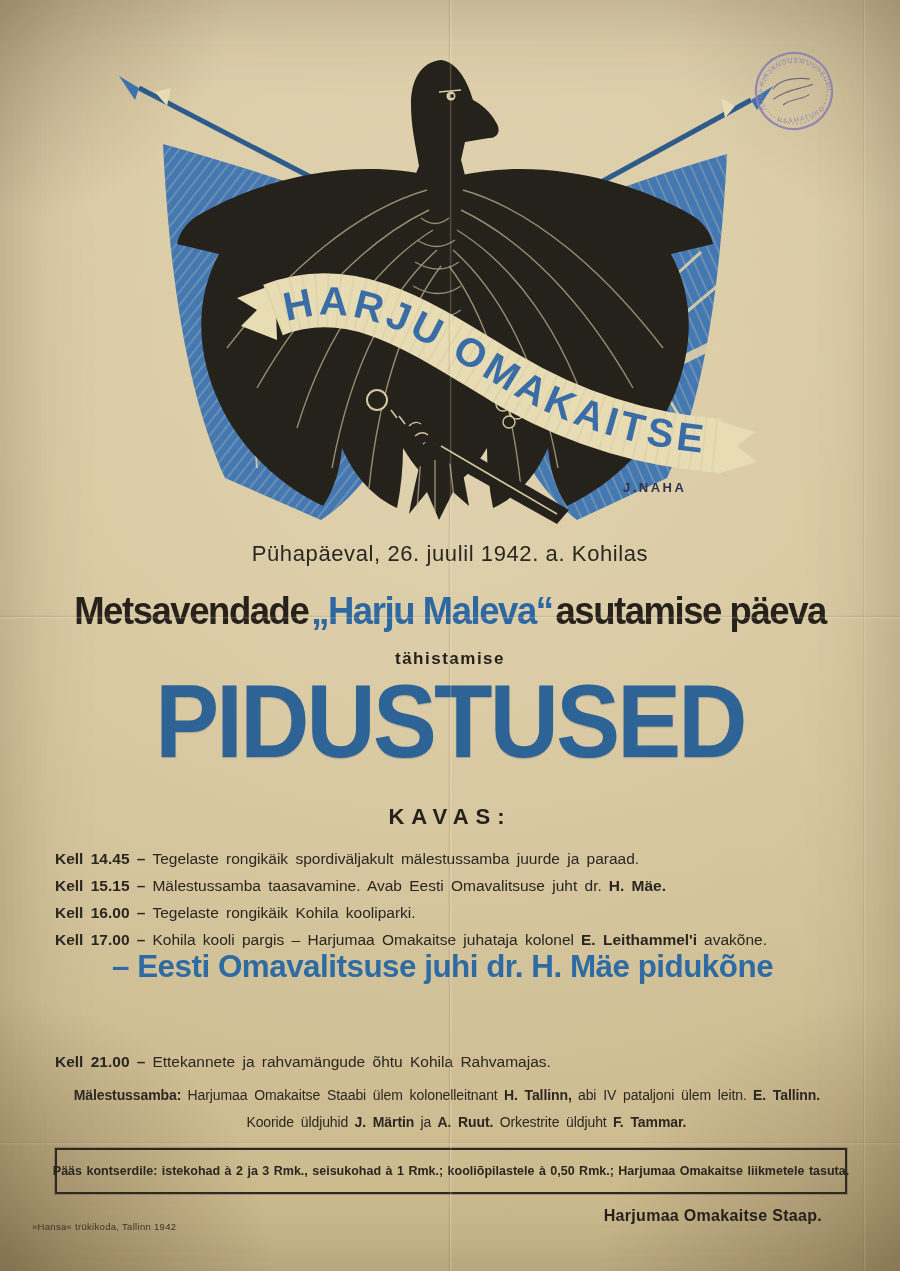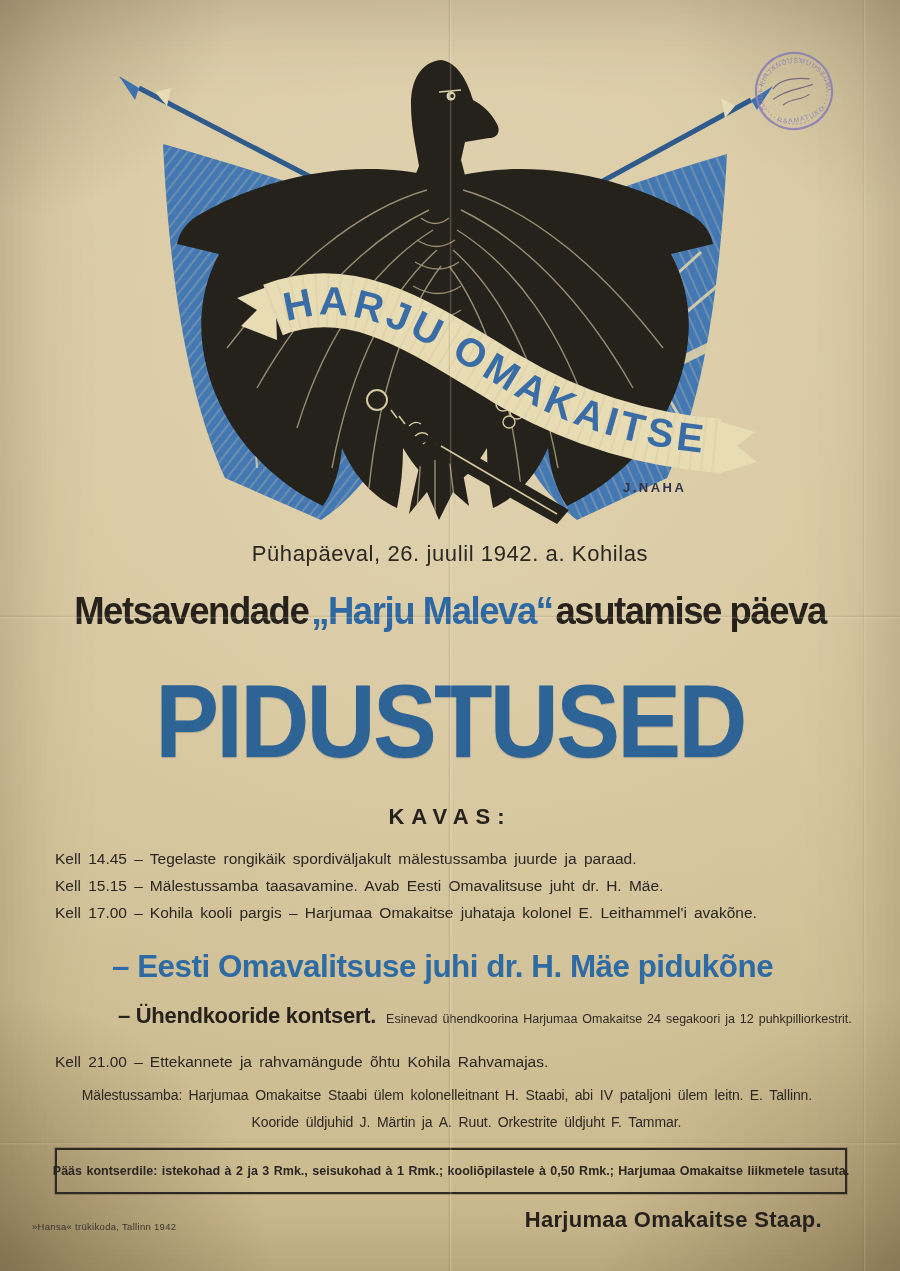--- a/index.html
+++ b/index.html
@@ -25,34 +25,34 @@
   .date-line{top:541px;font-size:22px;color:#2b2721;letter-spacing:.6px;}
   .headline{top:590px;font-size:38px;font-weight:bold;color:#26221b;letter-spacing:-1.5px;transform:scaleX(.96);}
   .headline .blue{color:#2d68a2;margin:0 3px;}
   .subtitle{top:649px;font-size:17px;font-weight:bold;color:#26221b;letter-spacing:1.5px;}
   .main-title{top:668px;font-size:103px;line-height:1.05;font-weight:bold;color:#2e6396;
     letter-spacing:-3px;transform:scaleX(.93);text-shadow:0 1px 1px rgba(30,50,80,.25);}
   .kavas{top:804px;font-size:22px;font-weight:bold;color:#26221b;letter-spacing:7px;}
   .schedule{top:845px;left:55px;right:30px;}
   .sched-row{font-size:15.5px;color:#2a2620;line-height:27px;word-spacing:3px;white-space:nowrap;}
   .seg{margin-right:.45em;}
-  .b{font-weight:normal;}
+  .b{font-weight:bold;}
   .speech{top:948px;left:112px;font-size:32px;font-weight:bold;color:#2e6ba3;letter-spacing:-.5px;white-space:nowrap;transform-origin:left;transform:scaleX(.98);}
   .choir{top:1003px;left:118px;white-space:nowrap;color:#26221b;}
   .choir .big{font-size:22px;font-weight:bold;letter-spacing:-.3px;}
   .choir .small{font-size:12.5px;word-spacing:1.5px;margin-left:10px;color:#2f2a23;}
   .late-row{top:1048px;left:55px;}
   .org{font-size:14px;color:#2c2821;word-spacing:3px;letter-spacing:-.1px;}
   .org1{top:1087px;}
   .org2{top:1114px;padding-left:39px;}
   .ticket-box{top:1148px;left:55px;width:788px;height:42px;border:2.5px solid #2f2a21;
     display:flex;align-items:center;justify-content:center;box-shadow:0 0 0 1px rgba(47,42,33,.25);}
   .ticket-box .txt{font-size:12.5px;font-weight:bold;color:#2a2620;word-spacing:1px;white-space:nowrap;}
   .printer{top:1221px;left:32px;font-size:9.5px;color:#3a342a;letter-spacing:.3px;}
-  .issuer{top:1207px;right:78px;font-size:22px;font-weight:bold;color:#26221b;letter-spacing:.3px;}
+  .issuer{top:1207px;right:78px;font-size:16px;font-weight:bold;color:#26221b;letter-spacing:.3px;}
   .illu{top:48px;left:105px;width:680px;height:482px;}
   .stampbox{top:44px;left:738px;width:112px;height:94px;transform:rotate(-14deg);opacity:.88;}
 </style>
 </head>
 <body>
 
 <div class="poster">
 
   <svg class="abs illu" viewBox="0 0 680 482">
     <defs>
@@ -178,49 +178,50 @@
       <path d="M36,40 C46,32 60,34 74,39"></path>
       <path d="M34,50 C50,43 64,47 76,45"></path>
       <path d="M42,58 C52,53 62,58 70,54"></path>
     </g>
   </svg>
 
   <div class="abs ctr date-line">Pühapäeval, 26. juulil 1942. a. Kohilas</div>
 
   <div class="abs ctr headline"><span>Metsavendade</span><span class="blue">„Harju Maleva“</span><span>asutamise päeva</span></div>
 
+  <div class="abs ctr subtitle">tähistamise</div>
 
   <div class="abs ctr main-title">PIDUSTUSED</div>
 
   <div class="abs ctr kavas">KAVAS:</div>
 
   <div class="abs schedule">
     <div class="sched-row">
       <span class="seg b">Kell 14.45 –</span><span class="seg">Tegelaste rongikäik spordiväljakult mälestussamba juurde ja paraad.</span>
     </div>
     <div class="sched-row">
       <span class="seg b">Kell 15.15 –</span><span class="seg">Mälestussamba taasavamine. Avab Eesti Omavalitsuse juht dr.</span><span class="seg b">H. Mäe.</span>
     </div>
     <div class="sched-row">
+      <span class="seg b">Kell 16.00 –</span><span class="seg">Tegelaste rongikäik Kohila kooliparki.</span>
+    </div>
+    <div class="sched-row">
       <span class="seg b">Kell 17.00 –</span><span class="seg">Kohila kooli pargis – Harjumaa Omakaitse juhataja kolonel</span><span class="seg b">E. Leithammel'i</span><span class="seg">avakõne.</span>
     </div>
   </div>
 
   <div class="abs speech">– Eesti Omavalitsuse juhi dr. H. Mäe pidukõne</div>
 
-  <div class="abs choir">
-    <span class="big">– Ühendkooride kontsert.</span><span class="small">Esinevad ühendkoorina Harjumaa Omakaitse 24 segakoori ja 12 puhkpilliorkestrit.</span>
-  </div>
 
   <div class="abs late-row sched-row">
     <span class="seg b">Kell 21.00 –</span><span class="seg">Ettekannete ja rahvamängude õhtu Kohila Rahvamajas.</span>
   </div>
 
   <div class="abs ctr org org1">
-    <span class="seg b">Mälestussamba:</span><span class="seg">Harjumaa Omakaitse Staabi ülem kolonelleitnant</span><span class="seg b">H. Staabi,</span><span class="seg">abi IV pataljoni ülem leitn.</span><span class="seg b">E. Tallinn.</span>
+    <span class="seg b">Mälestussamba:</span><span class="seg">Harjumaa Omakaitse Staabi ülem kolonelleitnant</span><span class="seg b">H. Tallinn,</span><span class="seg">abi IV pataljoni ülem leitn.</span><span class="seg b">E. Tallinn.</span>
   </div>
   <div class="abs ctr org org2">
     <span class="seg">Kooride üldjuhid</span><span class="seg b">J. Märtin</span><span class="seg">ja</span><span class="seg b">A. Ruut.</span><span class="seg">Orkestrite üldjuht</span><span class="seg b">F. Tammar.</span>
   </div>
 
   <div class="abs ticket-box">
     <span class="txt">Pääs kontserdile: istekohad à 2 ja 3 Rmk., seisukohad à 1 Rmk.; kooliõpilastele à 0,50 Rmk.; Harjumaa Omakaitse liikmetele tasuta.</span>
   </div>
 
   <div class="abs printer">»Hansa« trükikoda, Tallinn 1942</div>

